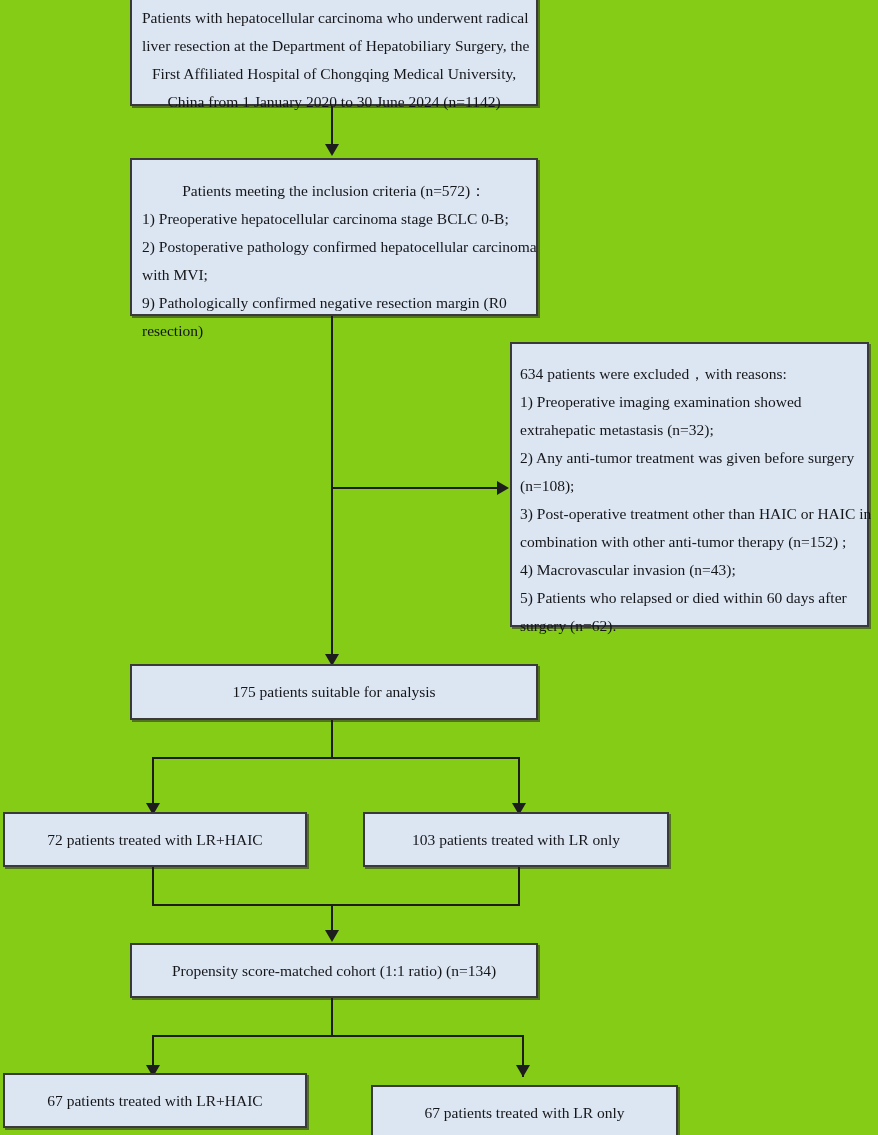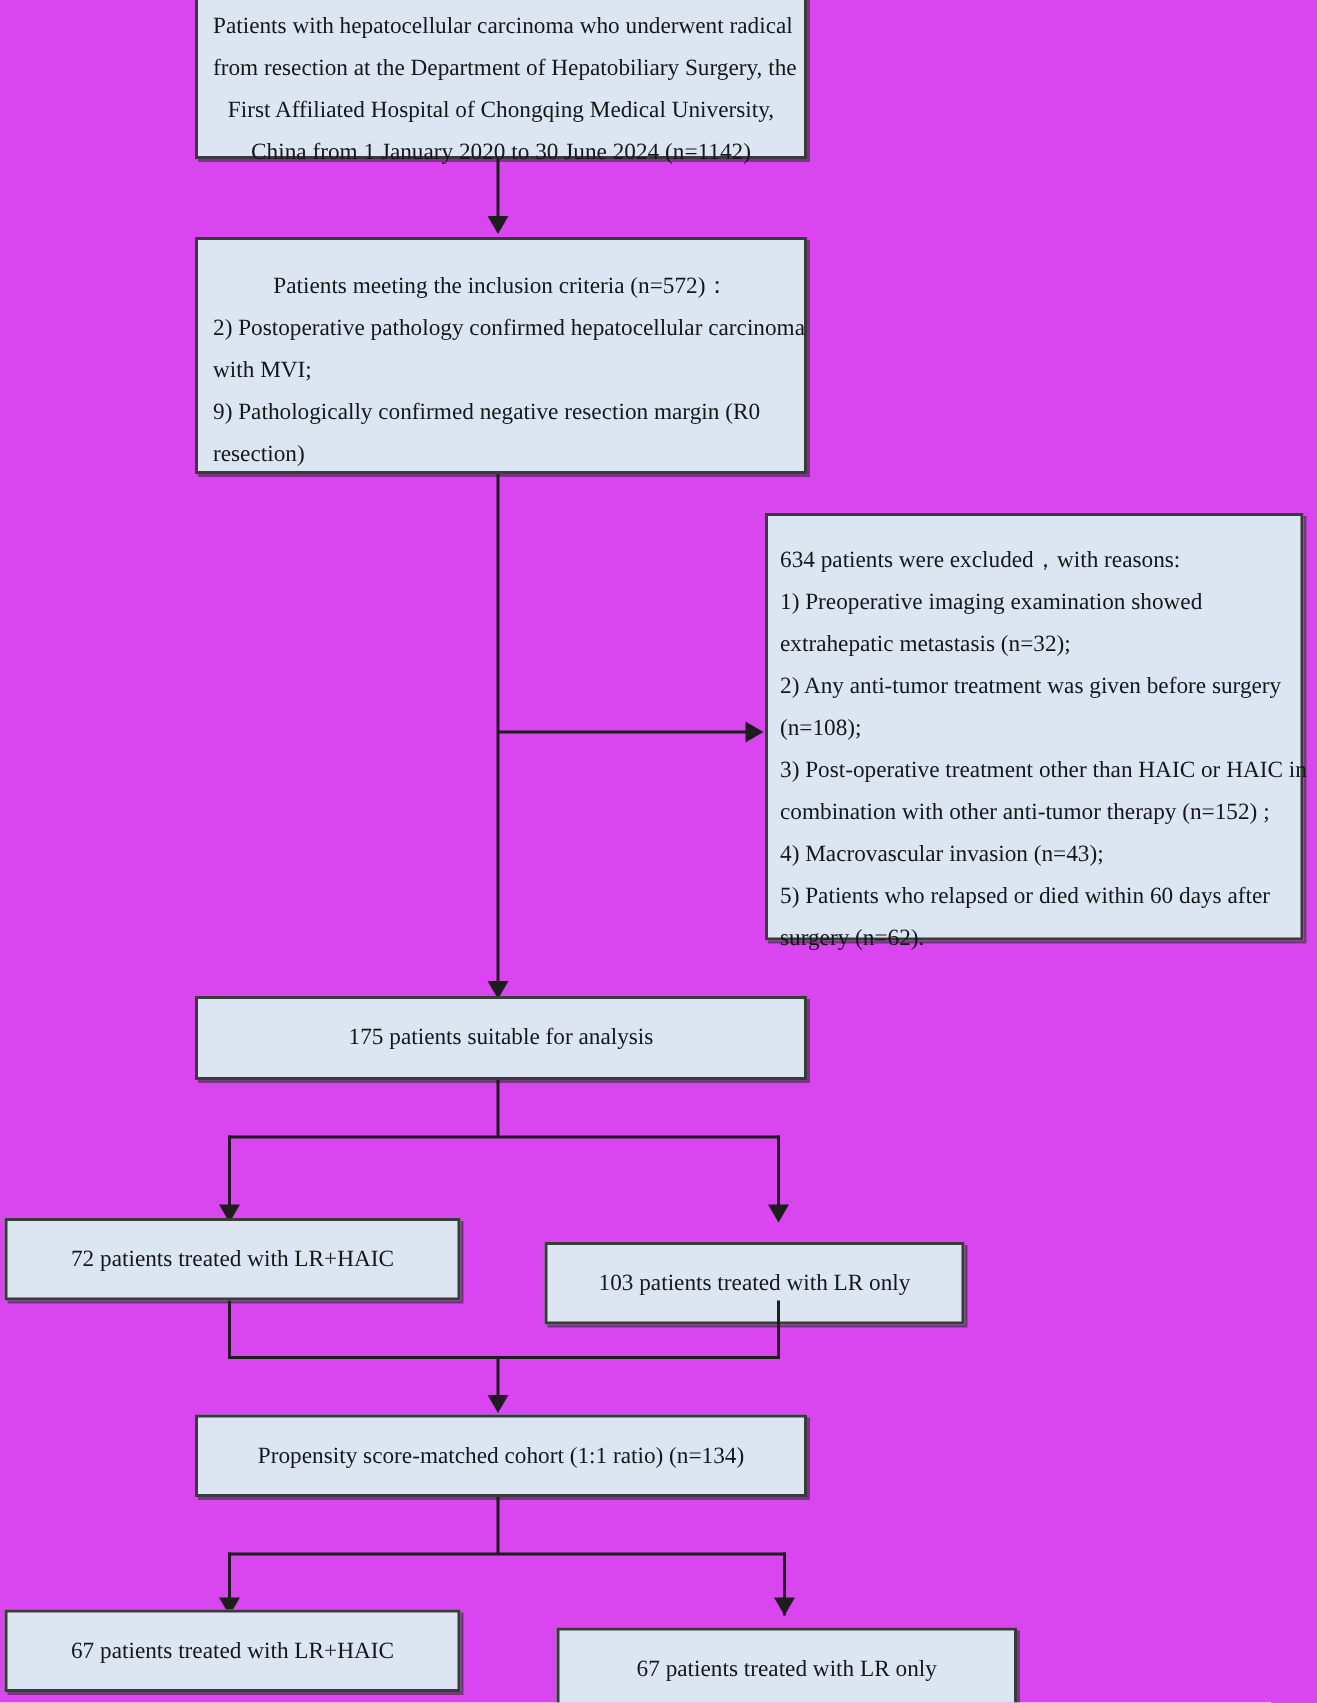--- a/index.html
+++ b/index.html
@@ -9,21 +9,21 @@
   }
   body {
     font-family: "Liberation Serif", "DejaVu Serif", serif;
     color: #1a1a1a;
   }
   #flow-root {
     position: relative;
     width: 878px;
     height: 1135px;
     overflow: hidden;
-    background: #d946ef;
+    background: #84cc16;
   }
   .box {
     position: absolute;
     box-sizing: border-box;
     background: #dce6f2;
     border: 2px solid #3a3a3a;
     box-shadow: 2px 2px 0 rgba(40,40,40,0.55);
     font-size: 15.5px;
     line-height: 28px;
     color: #15161a;
@@ -69,32 +69,33 @@
   }
 </style>
 </head>
 <body>
 
 <div id="flow-root">
 
   <div class="box center" style="left:130px; top:-4px; width:408px; height:110px;">
     <div class="inner" style="padding-top:6px;">
       <div class="ln">Patients with hepatocellular carcinoma who underwent radical</div>
-      <div class="ln">from resection at the Department of Hepatobiliary Surgery, the</div>
+      <div class="ln">liver resection at the Department of Hepatobiliary Surgery, the</div>
       <div class="ln">First Affiliated Hospital of Chongqing Medical University,</div>
       <div class="ln">China from 1 January 2020 to 30 June 2024 (n=1142)</div>
     </div>
   </div>
 
   <div class="vline" style="left:331px; top:106px; height:40px;"></div>
   <div class="arrowhead" style="left:325px; top:144px;"></div>
 
   <div class="box left" style="left:130px; top:158px; width:408px; height:158px;">
     <div class="inner" style="padding-top:17px;">
       <div class="ln" style="text-align:center;">Patients meeting the inclusion criteria (n=572)：</div>
+      <div class="ln">1) Preoperative hepatocellular carcinoma stage BCLC 0-B;</div>
       <div class="ln">2) Postoperative pathology confirmed hepatocellular carcinoma</div>
       <div class="ln">with MVI;</div>
       <div class="ln">9) Pathologically confirmed negative resection margin (R0</div>
       <div class="ln">resection)</div>
     </div>
   </div>
 
   <div class="vline" style="left:331px; top:316px; height:340px;"></div>
   <div class="arrowhead" style="left:325px; top:654px;"></div>
 
@@ -128,21 +129,21 @@
   <div class="arrowhead" style="left:146px; top:803px;"></div>
   <div class="vline" style="left:518px; top:757px; height:48px;"></div>
   <div class="arrowhead" style="left:512px; top:803px;"></div>
 
   <div class="box center" style="left:3px; top:812px; width:304px; height:55px;">
     <div class="vcenter">
       <span class="ln">72 patients treated with LR+HAIC</span>
     </div>
   </div>
 
-  <div class="box center" style="left:363px; top:812px; width:280px; height:55px;margin-top:16px;">
+  <div class="box center" style="left:363px; top:812px; width:306px; height:55px;">
     <div class="vcenter">
       <span class="ln">103 patients treated with LR only</span>
     </div>
   </div>
 
   <div class="vline" style="left:152px; top:867px; height:38px;"></div>
   <div class="vline" style="left:518px; top:867px; height:38px;"></div>
   <div class="hline" style="left:152px; top:904px; width:368px;"></div>
   <div class="vline" style="left:331px; top:904px; height:28px;"></div>
   <div class="arrowhead" style="left:325px; top:930px;"></div>

